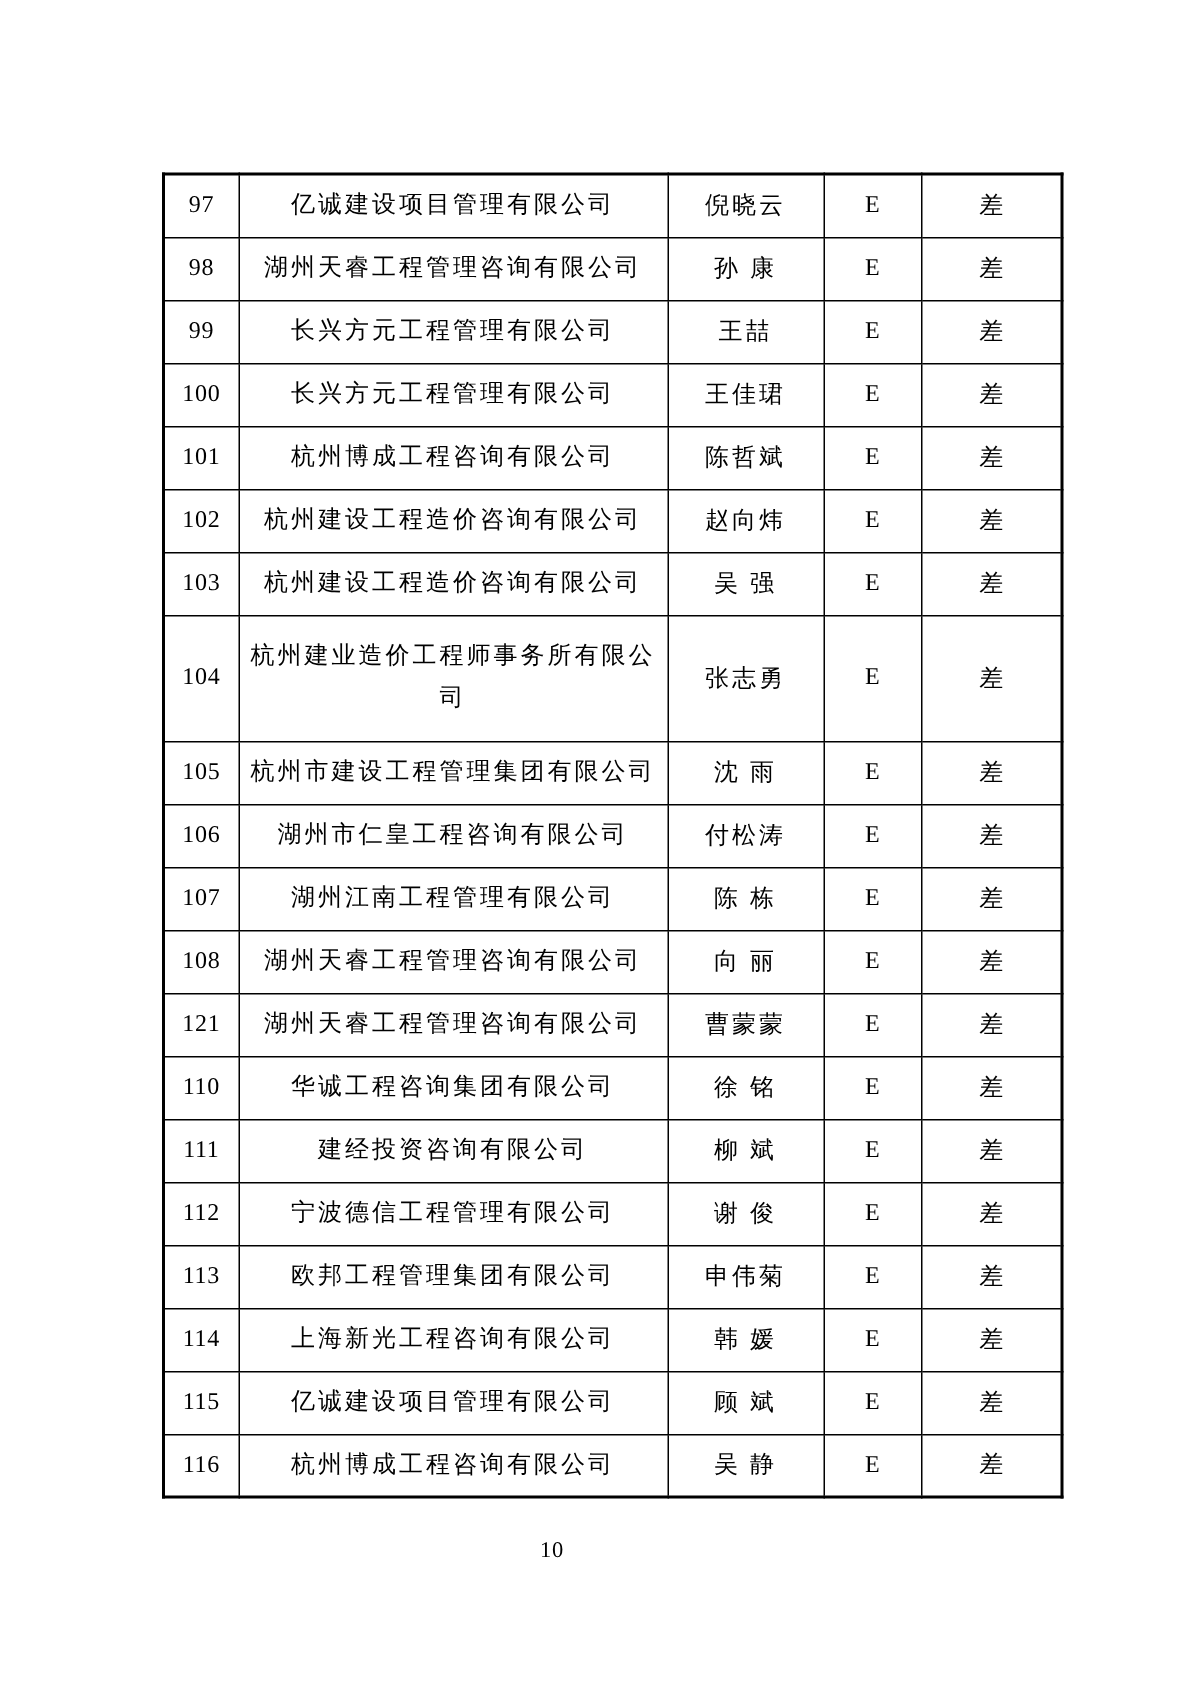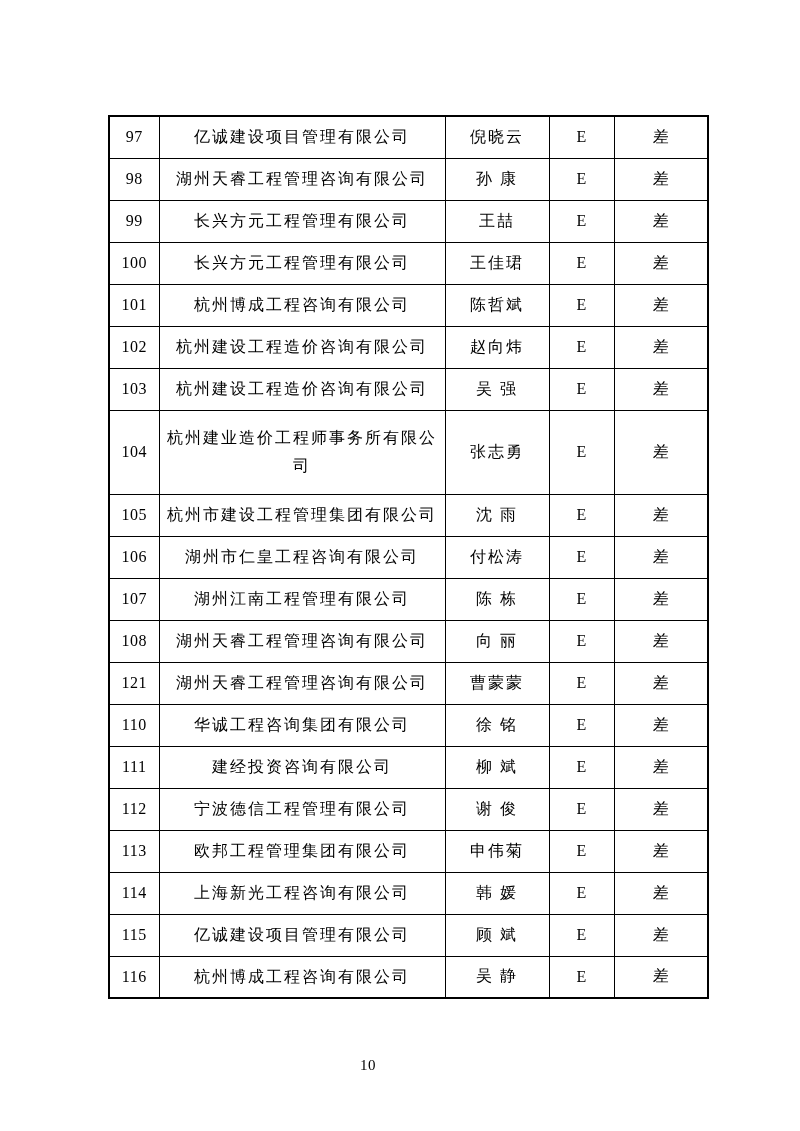--- a/index.html
+++ b/index.html
@@ -62,21 +62,20 @@
     font-size: 15px;
   }
   .page-number {
     position: absolute;
     left: 0;
     top: 1026px;
     width: 736px;
     text-align: center;
     font-size: 15px;
     letter-spacing: 0.5px;
-    margin-top: 31px;
   }
 </style>
 </head>
 <body>
 
 <div class="sheet">
 
   <table class="eval-table">
     <colgroup>
       <col style="width:50px">

